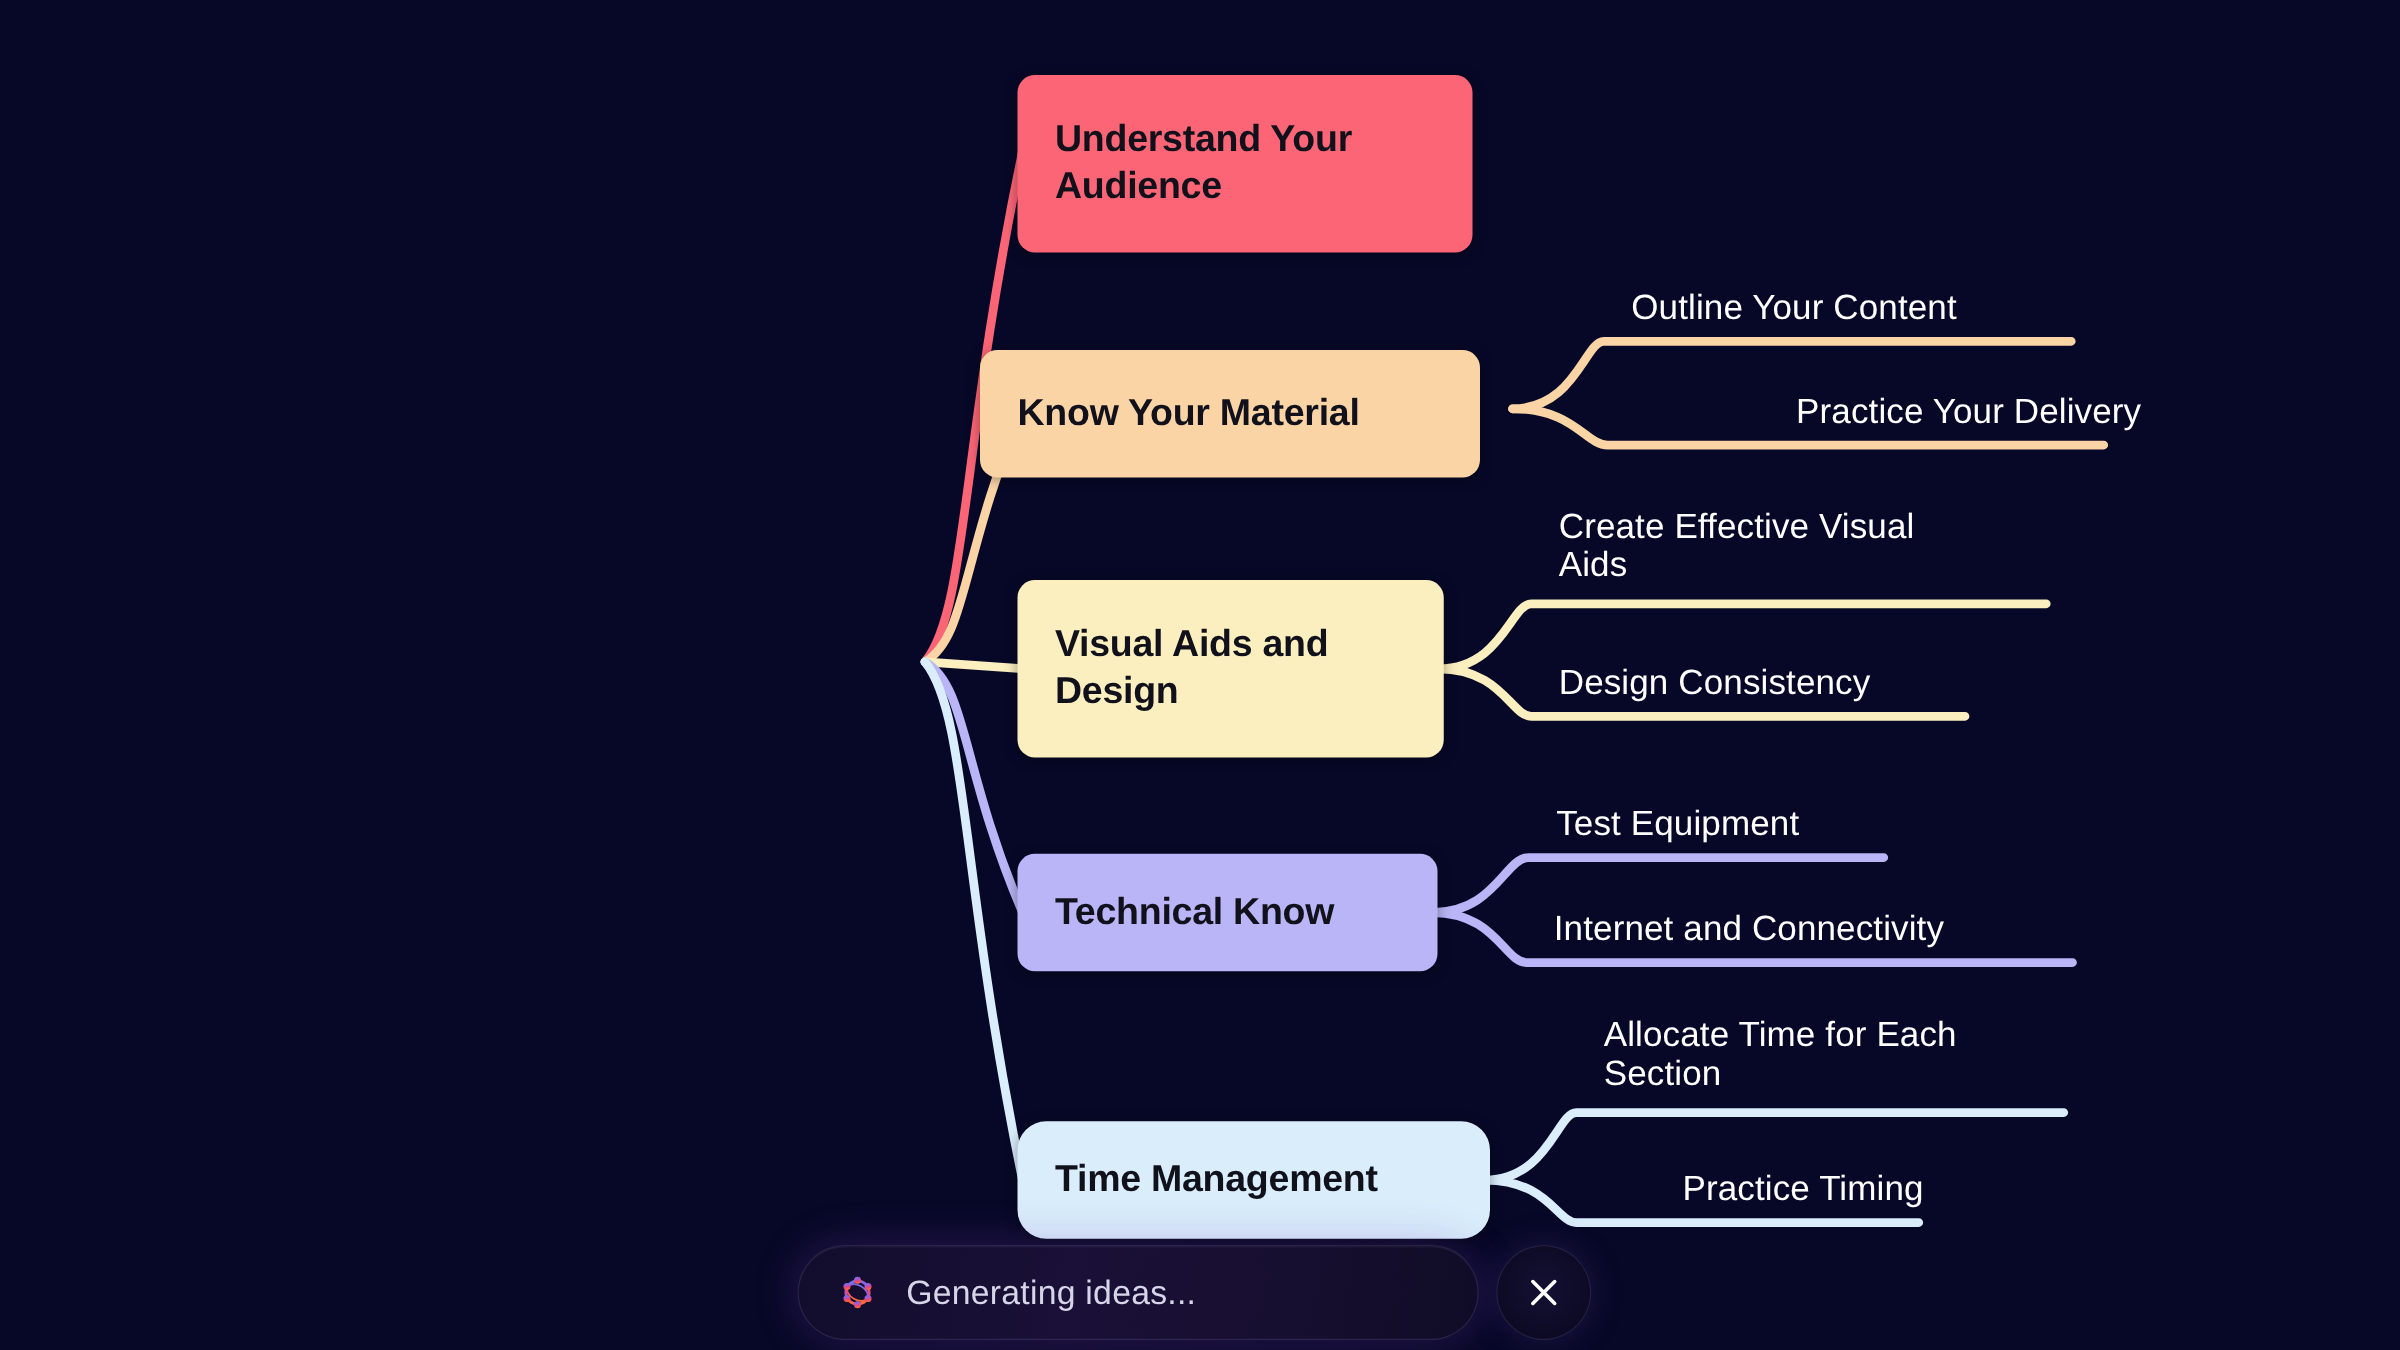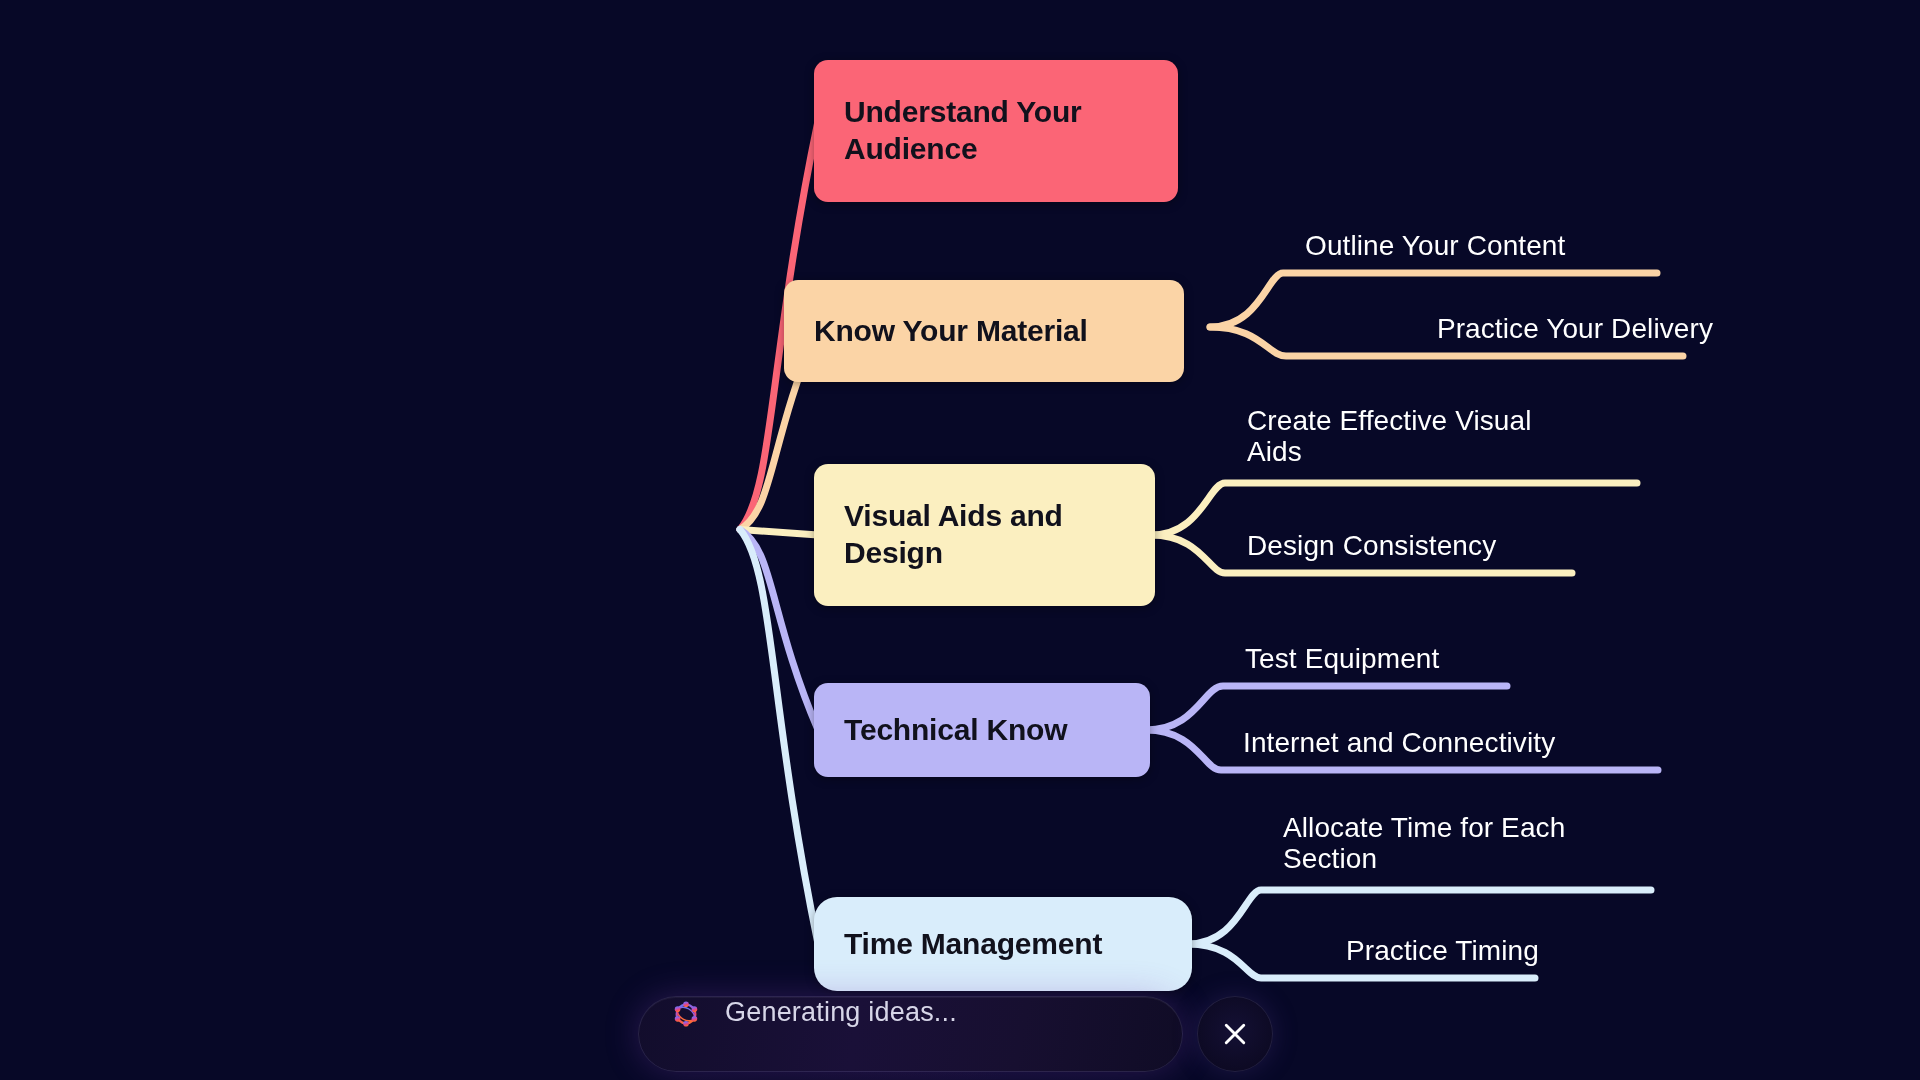--- a/index.html
+++ b/index.html
@@ -68,21 +68,21 @@
   }
 
   
   #status-bar {
     position:absolute;
     left:638px; bottom:8px;
     display:flex; align-items:center; gap:14px;
     z-index:20;
   }
   #status-pill {
-    display:flex; align-items:flex-start; gap:22px;
+    display:flex; align-items:center; gap:22px;
     width:545px; height:76px;
     padding:0 30px;
     border-radius:38px;
     background:linear-gradient(100deg,#120d2c 0%, #1a1038 40%, #170f30 70%, #100c26 100%);
     border:1px solid rgba(150,140,210,0.18);
     box-shadow:0 0 34px rgba(120,60,180,.30), inset 0 1px 0 rgba(255,255,255,.05);
   }
   #status-text {
     color:#d7d6e8;
     font-size:27px;

